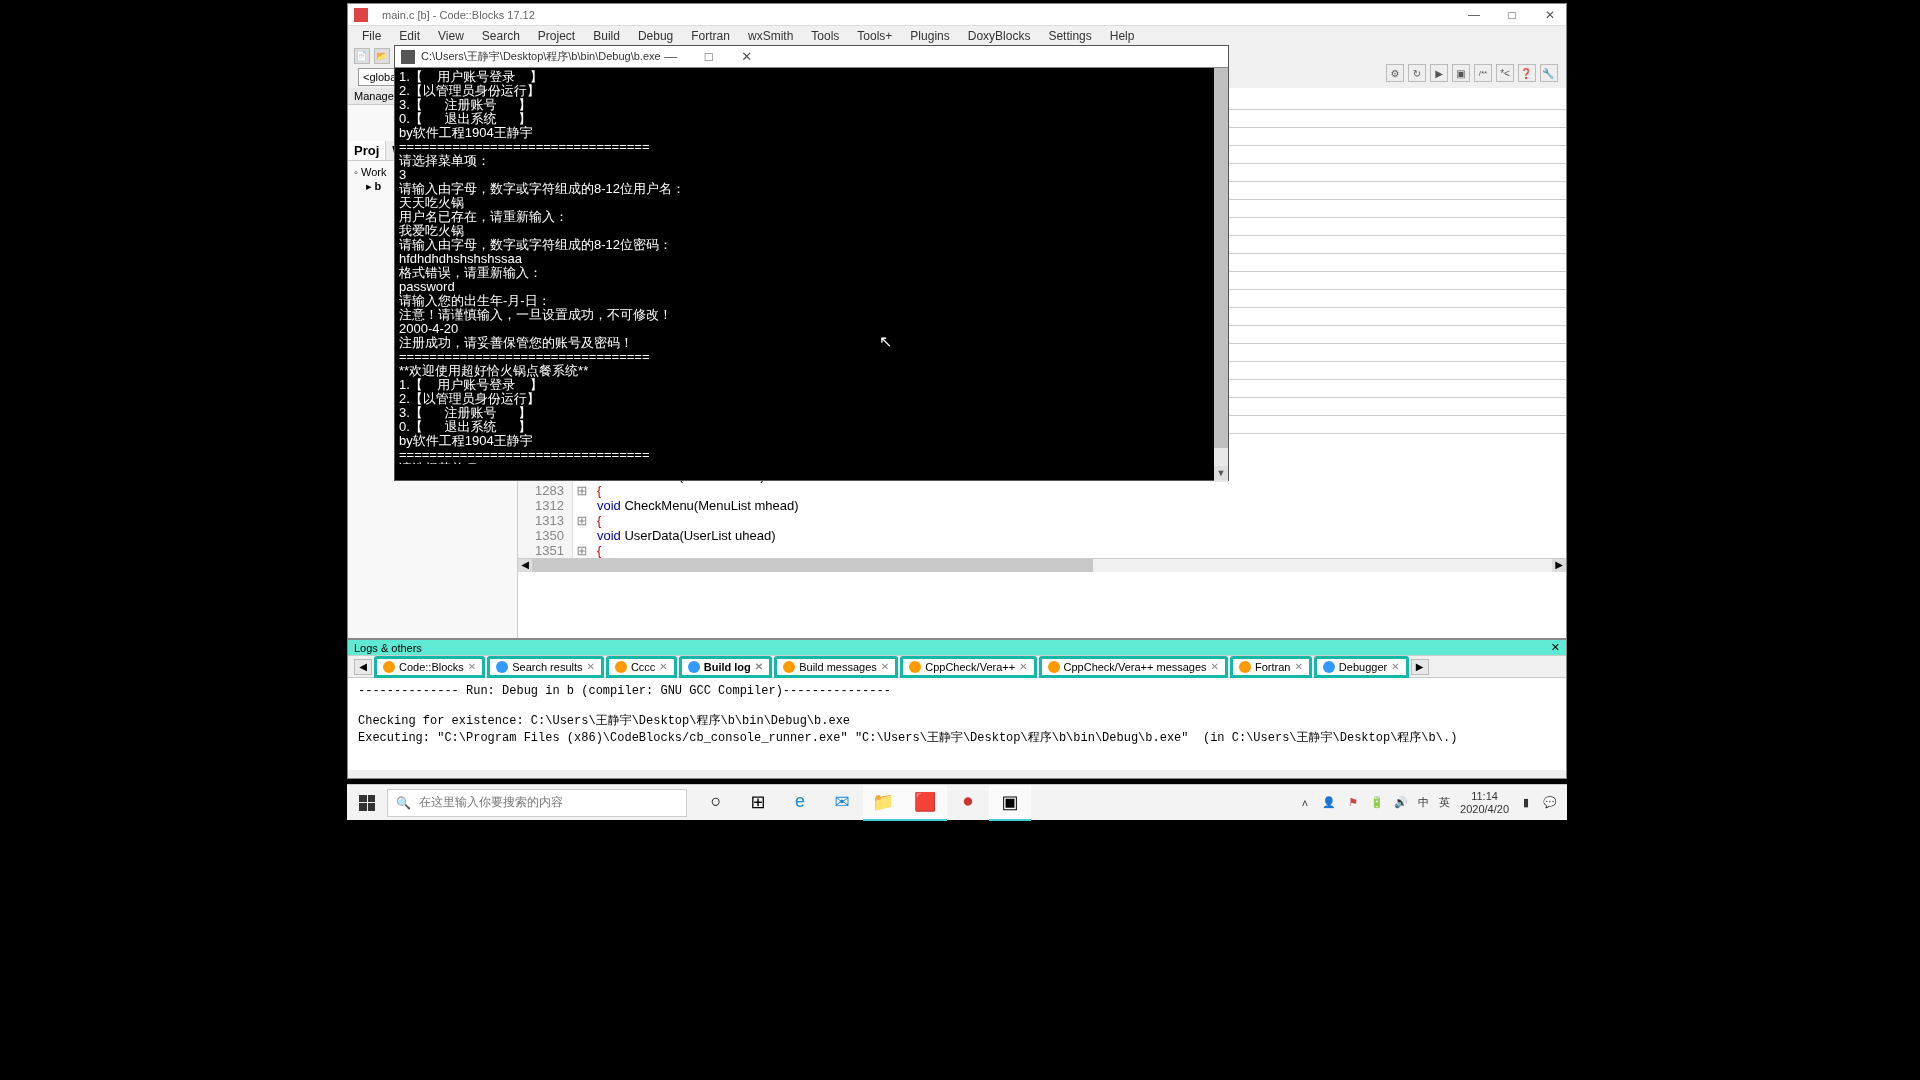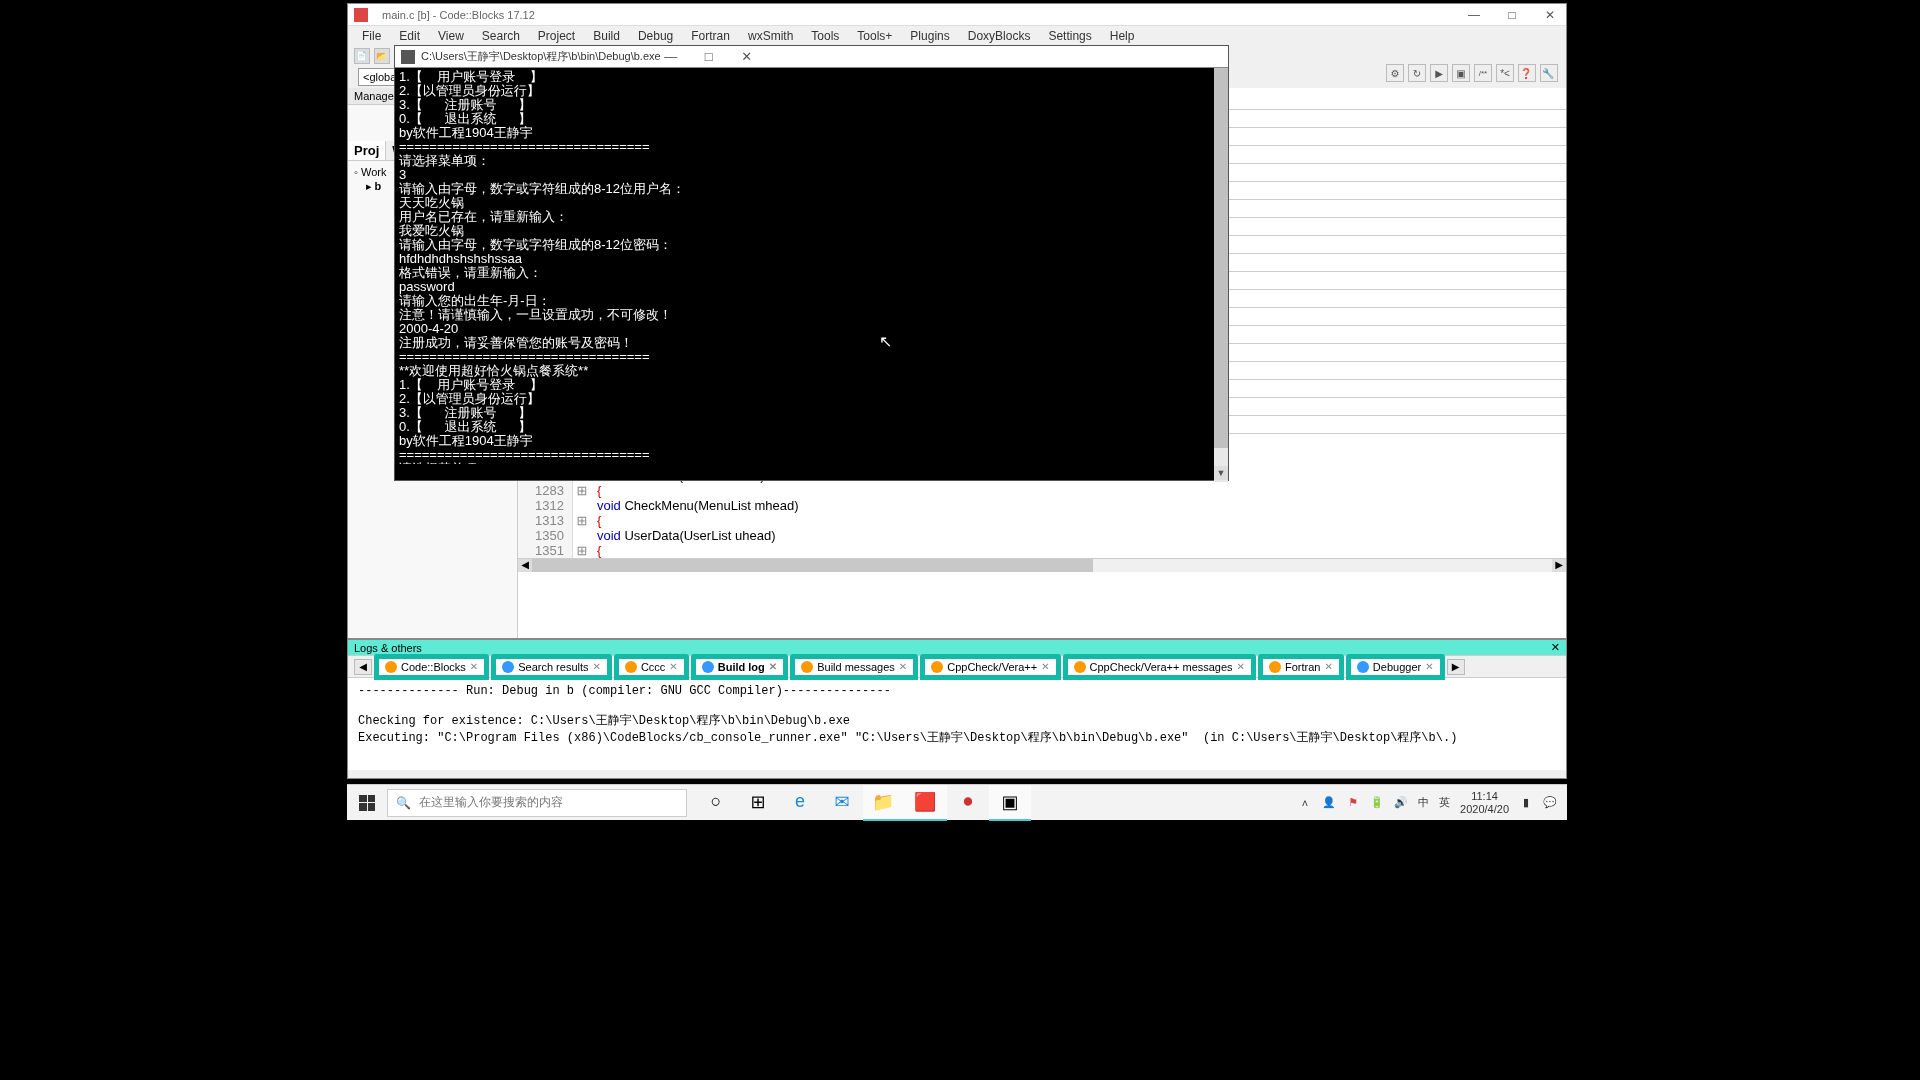--- a/index.html
+++ b/index.html
@@ -46,21 +46,21 @@
 .num { color: #c88; }
 .brace { color: #c00; }
 .hscroll { height: 14px; background: #eee; border-top: 1px solid #ccc; display: flex; }
 .hscroll .larrow, .hscroll .rarrow { width: 14px; background: #ddd; text-align: center; font-size: 10px; }
 .hscroll .track { flex: 1; background: #f0f0f0; }
 .hscroll .thumb { width: 55%; height: 100%; background: #c8c8c8; }
 
 .logs { border-top: 2px solid #888; }
 .logs-header { height: 16px; background: #5eead4; display: flex; justify-content: space-between; align-items: center; padding: 0 6px; font-size: 11px; border-bottom: 1px solid #ccc; }
 .logs-tabs { height: 22px; background: #f0f0f0; display: flex; align-items: center; padding: 0 6px; gap: 2px; border-bottom: 1px solid #ccc; }
-.log-tab { display: flex; align-items: center; gap: 4px; padding: 2px 6px; border: 5px solid #14b8a6; background: #fff; font-size: 11px; border-radius: 3px 3px 0 0; }
+.log-tab { display: flex; align-items: center; gap: 4px; padding: 2px 6px; border: 3px solid #14b8a6; background: #fff; font-size: 11px; border-radius: 3px 3px 0 0; }
 .log-tab.active { font-weight: bold; }
 .log-tab .tab-close { color: #888; font-size: 10px; }
 .log-tab .tab-icon { width: 12px; height: 12px; border-radius: 6px; }
 .log-body { height: 92px; background: #fff; font-family: "Courier New", monospace; font-size: 12px; padding: 6px 10px; white-space: pre-wrap; overflow: hidden; }
 
 .status-bar { height: 20px; background: #f0f0f0; border-top: 1px solid #ccc; display: flex; align-items: center; padding: 0 10px; gap: 40px; font-size: 11px; color: #333; }
 .status-bar .spacer { flex: 1; }
 .status-bar .flag { width: 14px; height: 10px; background: linear-gradient(to bottom, #b22 33%, #fff 33%, #fff 66%, #22b 66%); border: 1px solid #999; }
 
 

